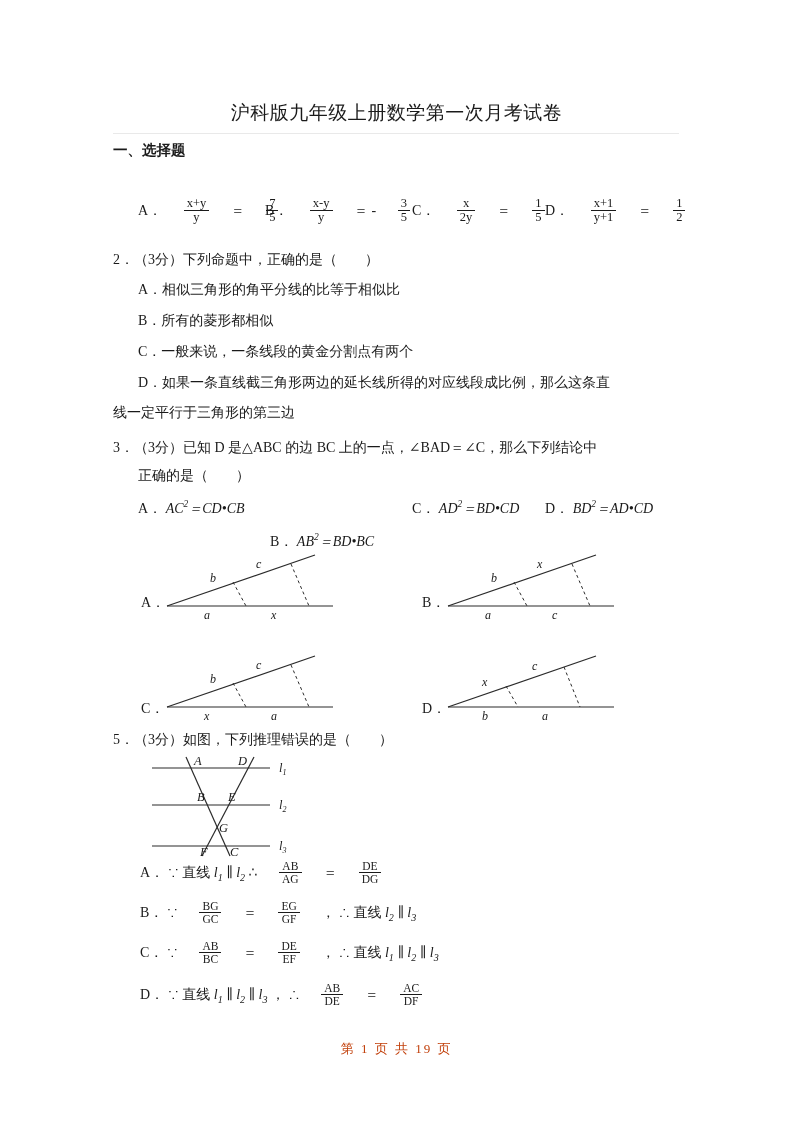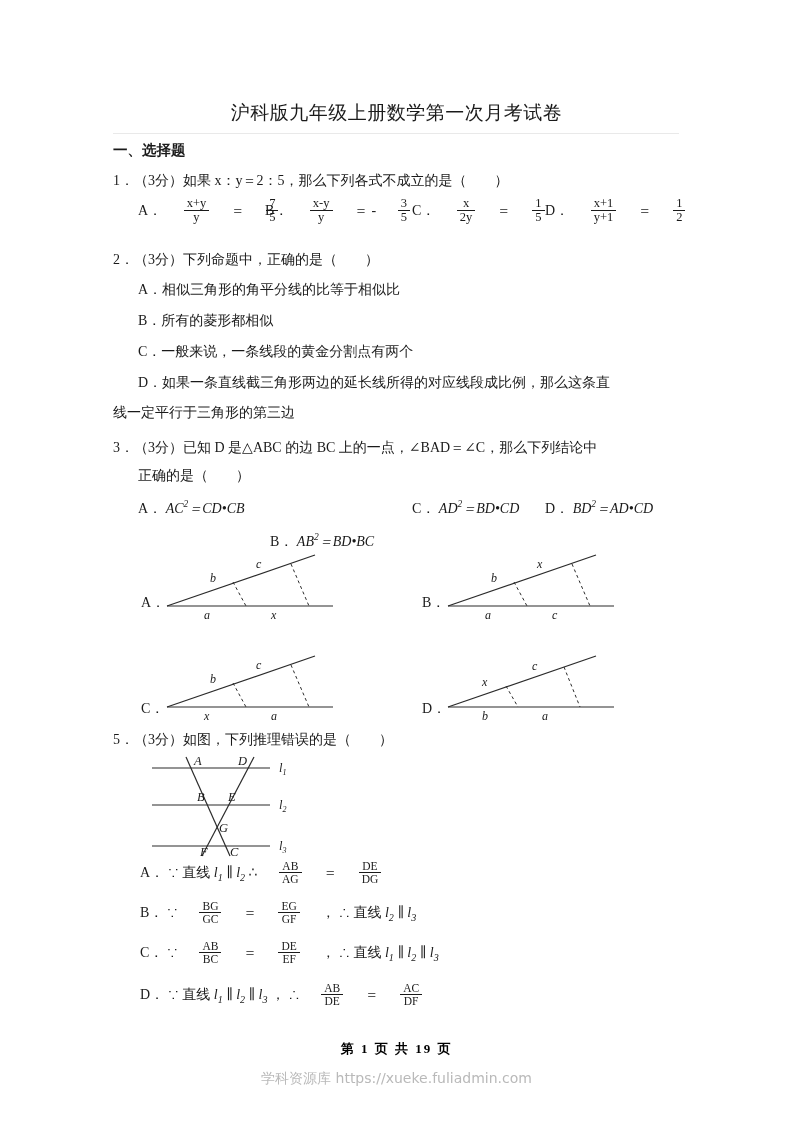--- a/index.html
+++ b/index.html
@@ -73,23 +73,23 @@
   .sub { font-size: 0.72em; vertical-align: sub; }
   .diagcell { position: absolute; }
   .optlabel { position: absolute; font-size: 14px; }
 
   .footer-page {
     position: absolute;
     left: 0; top: 1040px;
     width: 793px;
     text-align: center;
     font-size: 13px;
-    color: #000000;
+    color: #c2410c;
     letter-spacing: 2px;
-    font-weight: bold;
+    font-weight: normal;
   }
   .footer-src {
     position: absolute;
     left: 0; top: 1070px;
     width: 793px;
     text-align: center;
     font-size: 14px;
     color: #b9b9b9;
     font-family: "DejaVu Sans", sans-serif;
   }
@@ -103,21 +103,20 @@
 <body>
 
 <div class="page">
 
   <div class="title">沪科版九年级上册数学第一次月考试卷</div>
 
   <div class="hairline"></div>
 
   <div class="section-head">一、选择题</div>
 
-  <div class="q" style="top:170px;">1．（3分）如果 x：y＝2：5，那么下列各式不成立的是（　　）</div>
 
   <div class="opt" style="top:198px; left:138px;">
     <span>A．</span>
     <span class="frac">
       <span class="num">x+y</span>
       <span class="den">y</span>
     </span>
     <span>＝</span>
     <span></span>
     <span class="frac">
@@ -356,15 +355,14 @@
       <span class="den">DE</span>
     </span>
     <span>＝</span>
     <span class="frac sm">
       <span class="num">AC</span>
       <span class="den">DF</span>
     </span>
   </div>
 
   <div class="footer-page">第 1 页 共 19 页</div>
-  <div class="footer-src">学科资源库 https://xueke.fuliadmin.com</div>
 
 </div>
 
 </body></html>

